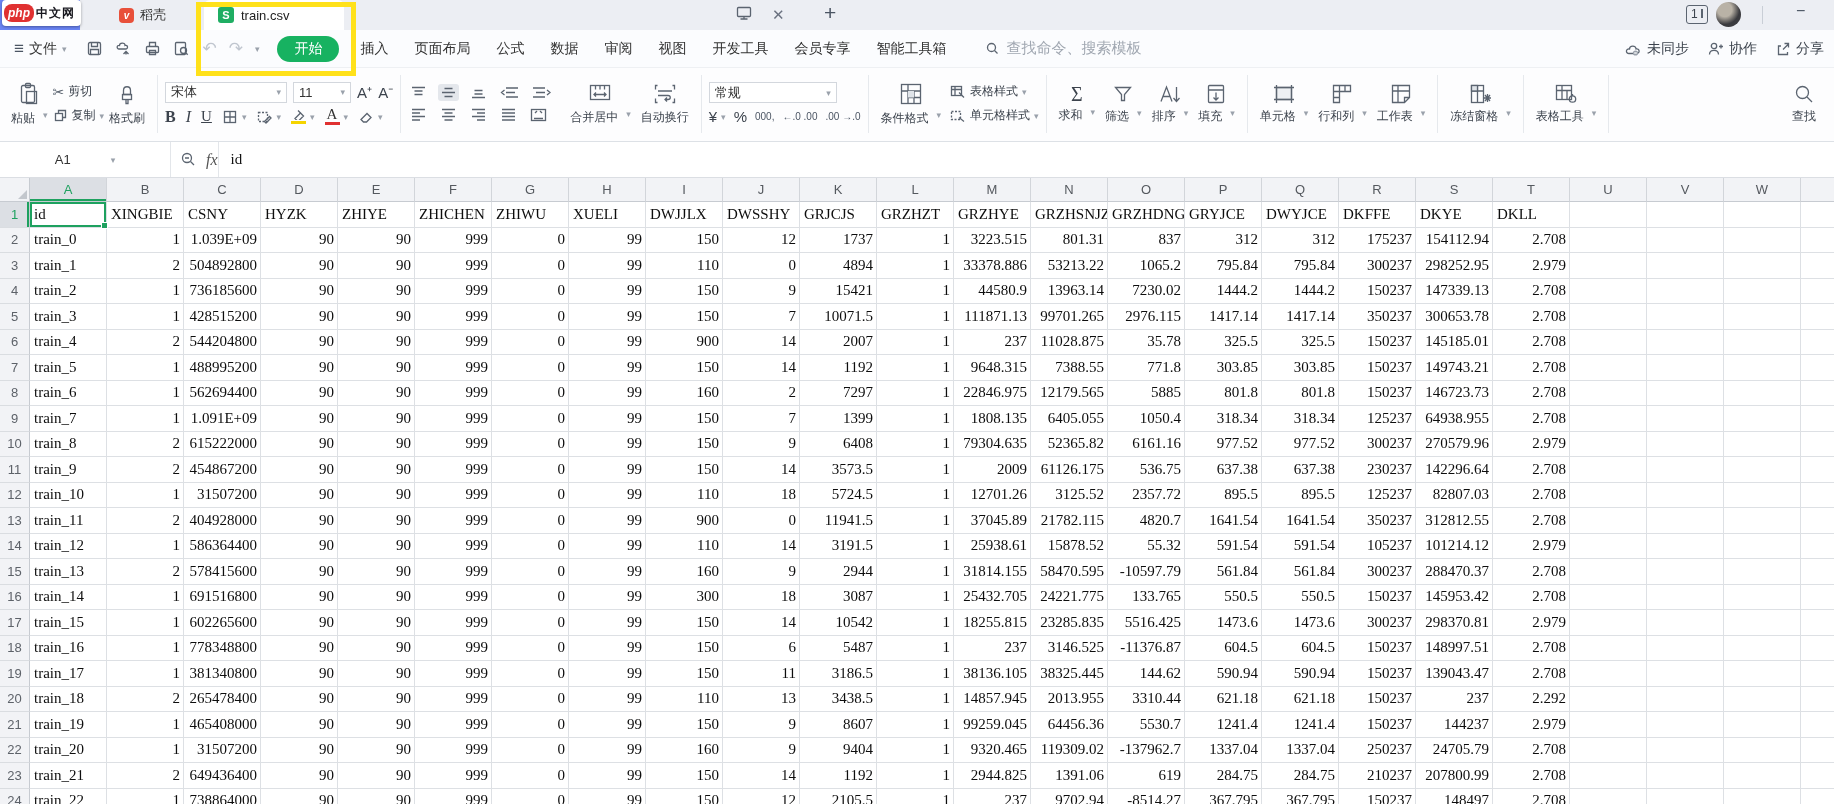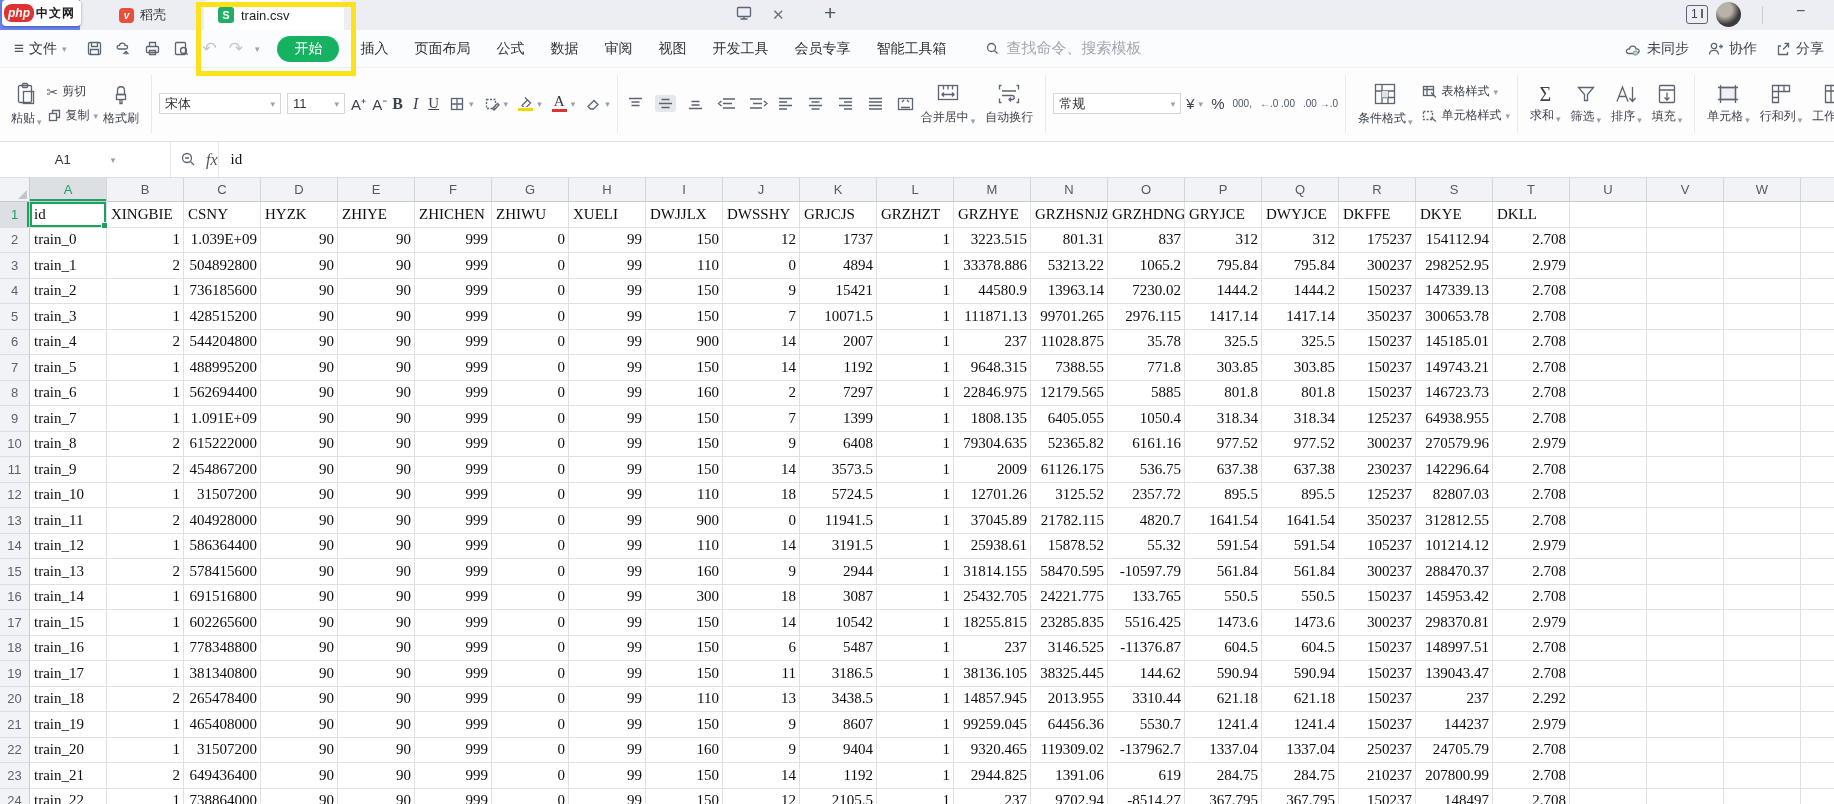--- a/index.html
+++ b/index.html
@@ -48,26 +48,26 @@
   .search-box{display:flex;align-items:center;gap:6px;color:#a0a7b1;font-size:15px;margin-left:26px;white-space:nowrap}
   .mb-right{margin-left:auto;display:flex;align-items:center;gap:18px;margin-right:10px;font-size:14px;color:#3c434d}
   .mb-right .itm{display:flex;align-items:center;gap:5px;white-space:nowrap}
 
   
   #ribbon{position:absolute;left:0;top:68px;width:100%;height:74px;background:#fdfdfe;border-bottom:1px solid #dde1e6;
           box-sizing:border-box;display:flex;align-items:center;padding:2px 4px 4px 6px;font-size:12px;color:#3c434d}
   .rdiv{width:1px;height:58px;background:#e6e9ed;margin:0 7px;flex:none}
   .rbtn{display:flex;flex-direction:column;align-items:center;justify-content:center;gap:3px;flex:none;
         padding:2px 5px;white-space:nowrap}
-  .rbtn .lbl{display:flex;align-items:flex-end;gap:2px}
+  .rbtn .lbl{display:flex;align-items:flex-start;gap:8px}
   .vstack{display:flex;flex-direction:column;justify-content:center;gap:7px;flex:none}
   .srow{display:flex;align-items:center;gap:4px;white-space:nowrap}
   .combo{border:1px solid #d3d7dd;background:#fff;height:21px;display:flex;align-items:center;
          padding:0 5px;font-size:13px;color:#333;box-sizing:border-box;justify-content:space-between}
-  .fgrid{display:flex;flex-direction:row;gap:5px}
+  .fgrid{display:flex;flex-direction:column;gap:5px}
   .frow{display:flex;align-items:center;gap:6px}
   .bld{font-weight:bold;font-size:16px;font-family:"Liberation Serif",serif}
   .itl{font-style:italic;font-size:16px;font-family:"Liberation Serif",serif}
   .und{text-decoration:underline;font-size:15px;font-family:"Liberation Serif",serif}
   .acolor{font-size:15px;font-family:"Liberation Serif",serif;color:#333;line-height:13px;text-align:center}
   .acolor .bar{display:block;width:15px;height:3px;background:#e03131;margin-top:1px}
   .fillic .bar{display:block;width:15px;height:3px;background:#f5d400;margin-top:1px}
   .mini{font-size:10px;color:#4b5563;line-height:10px;text-align:center;white-space:pre}
   .sigma{font-size:20px;color:#3c434d;line-height:20px;font-family:"Liberation Serif",serif}
   .selbg{background:#e4e7ec;border-radius:3px}
@@ -361,21 +361,21 @@
             </svg>
           </span>
         <span class="alico">
             <svg width="17" height="14" viewBox="0 0 17 14">
               <rect class="ic" x="1.5" y="1.5" width="14" height="11"></rect>
               <path class="ic" d="M4 10.5h9 M5 5l2-2 M12 5l-2-2"></path>
             </svg>
           </span>
       </div>
     </div>
-    <div class="rbtn" style="margin-left:0">
+    <div class="rbtn" style="margin-left:12px">
       <svg width="26" height="24" viewBox="0 0 26 24">
           <rect class="ic" x="3.5" y="3.5" width="19" height="14"></rect>
           <path class="ic" d="M8.5 3.5v4 M13 3.5v4 M17.5 3.5v4 M7 12.5h12 M9 10.5l-2 2 2 2 M17 10.5l2 2-2 2"></path>
         </svg>
       <span class="lbl">
           <span>合并居中</span>
           <span class="caret">▾</span>
         </span>
     </div>
     <div class="rbtn">

